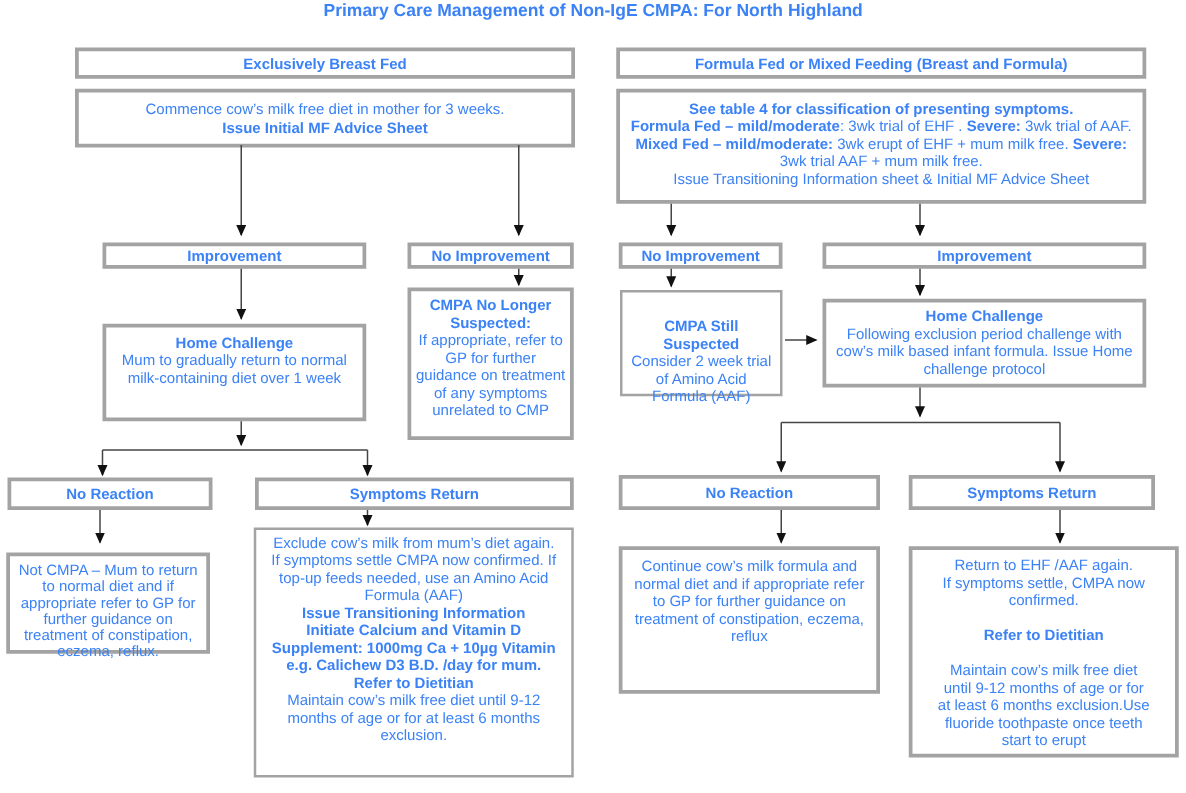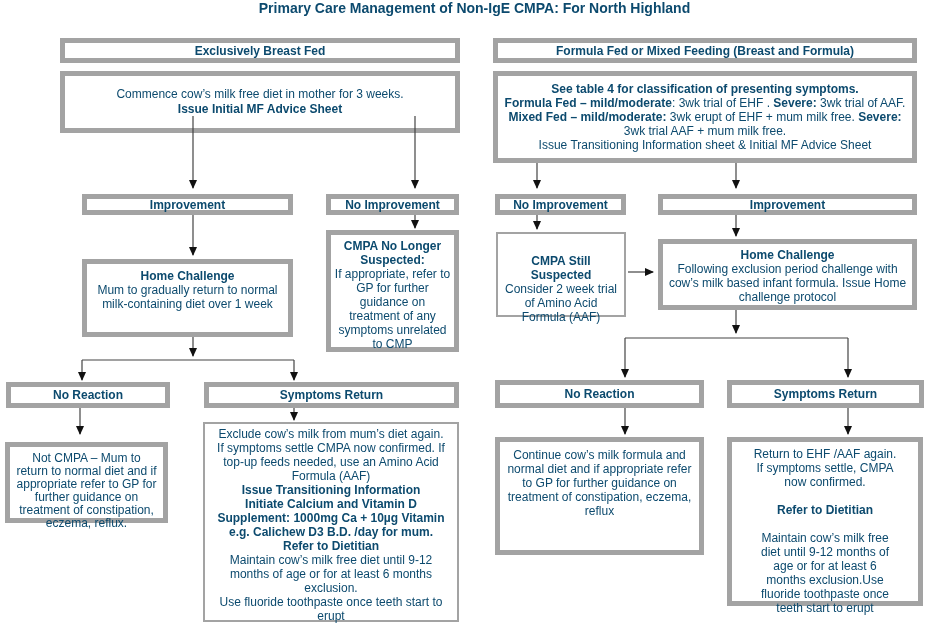--- a/index.html
+++ b/index.html
@@ -1,40 +1,40 @@
 <!DOCTYPE html>
 <html><head>
 <meta charset="utf-8">
 <style>
   html,body{margin:0;padding:0;background:#fff;}
   .canvas{position:relative;width:949px;height:634px;background:#fff;
-          font-family:"Liberation Sans","DejaVu Sans",sans-serif;font-size:12px;color:#0c4a6e;overflow:hidden;border-radius:21px;}
+          font-family:"Liberation Sans","DejaVu Sans",sans-serif;font-size:12px;color:#3b82f6;overflow:hidden;border-radius:21px;}
   .title{position:absolute;left:0;top:6;width:949px;text-align:center;font-weight:bold;font-size:14px;}
-  .box{position:absolute;box-sizing:border-box;border:5px solid #a3a3a3;background:#fff;}
+  .box{position:absolute;box-sizing:border-box;border:3px solid #a3a3a3;background:#fff;}
   .bx2{border-width:2px;}
   .cc{display:flex;flex-direction:column;align-items:center;justify-content:center;text-align:center;}
   .ct{text-align:center;}
   .b{font-weight:bold;}
   .lbl{font-weight:bold;font-size:12px;}
   .txt{line-height:14px;padding:4px 5px;}
   .txt p{margin:0;text-align:center;}
   .mt{margin-top:14px !important;}
   .arrows{position:absolute;left:0;top:0;width:949px;height:634px;pointer-events:none;}
   .nw{white-space:nowrap;}
 </style>
 </head>
 <body>
 
 <div class="canvas">
 
   <div class="title">Primary Care Management of Non-IgE CMPA: For North Highland</div>
 
   <div class="box cc lbl" style="left:60px;top:38px;width:400px;height:25px;">Exclusively Breast Fed</div>
 
-  <div class="box cc" style="left:60px;top:71px;width:400px;height:62px;line-height:15px;">
+  <div class="box cc" style="left:60px;top:71px;width:400px;height:47px;line-height:15px;">
     <div>Commence cow’s milk free diet in mother for 3 weeks.</div>
     <div class="b">Issue Initial MF Advice Sheet</div>
   </div>
 
   <div class="box cc lbl" style="left:82px;top:194px;width:211px;height:21px;">Improvement</div>
 
   <div class="box cc lbl" style="left:326px;top:194px;width:133px;height:21px;">No Improvement</div>
 
   <div class="box ct" style="left:82px;top:259px;width:211px;height:78px;line-height:14px;padding:5px 6px;">
     <div class="b">Home Challenge</div>
@@ -53,21 +53,20 @@
   <div class="box txt" style="left:5px;top:442px;width:163px;height:81px;line-height:13px;padding:5px 6px;">
     <p>Not CMPA – Mum to return to normal diet and if appropriate refer to GP for further guidance on treatment of constipation, eczema, reflux.</p>
   </div>
 
   <div class="box txt bx2" style="left:203px;top:422px;width:256px;height:200px;padding:3px 12px;">
     <p>Exclude cow’s milk from mum’s diet again. If symptoms settle CMPA now confirmed.  If top-up feeds needed, use an Amino Acid Formula (AAF)</p>
     <p class="b">Issue Transitioning Information</p>
     <p class="b">Initiate Calcium and Vitamin D Supplement: 1000mg Ca + 10µg Vitamin e.g. Calichew D3 B.D. /day for mum.</p>
     <p class="b">Refer to Dietitian</p>
     <p>Maintain cow’s milk free diet until 9-12 months of age or for at least 6 months exclusion.</p>
-    <p>Use fluoride toothpaste once teeth start to erupt</p>
   </div>
 
   <div class="box cc lbl" style="left:493px;top:38px;width:424px;height:25px;">Formula Fed or Mixed Feeding (Breast and Formula)</div>
 
   <div class="box txt" style="left:493px;top:71px;width:424px;height:92px;padding:6px 5px;">
     <p class="nw"><span style="font-weight: bold;">See table 4 for classification of presenting symptoms.</span></p>
     <p class="nw"><span style="font-weight: bold;">Formula Fed – mild/moderate</span><span>: 3wk trial of EHF . </span><span style="font-weight: bold;">Severe:</span><span> 3wk trial of AAF.</span></p>
     <p class="nw"><span style="font-weight: bold;">Mixed Fed – mild/moderate:</span><span> 3wk erupt of EHF  + mum milk free. </span><span style="font-weight: bold;">Severe:</span></p>
     <p class="nw"><span>3wk trial AAF  + mum milk free.</span></p>
     <p class="nw"><span style="font-weight: normal;">Issue Transitioning Information sheet &amp; Initial MF Advice Sheet</span></p>
@@ -88,21 +87,21 @@
   </div>
 
   <div class="box cc lbl" style="left:495px;top:380px;width:209px;height:28px;">No Reaction</div>
 
   <div class="box cc lbl" style="left:727px;top:380px;width:197px;height:28px;">Symptoms Return</div>
 
   <div class="box txt" style="left:495px;top:437px;width:209px;height:118px;padding:6px 6px;">
     <p>Continue cow’s milk formula and normal diet and if appropriate refer to GP for further guidance on treatment of constipation, eczema, reflux</p>
   </div>
 
-  <div class="box txt" style="left:727px;top:437px;width:196px;height:169px;padding:5px 20px;">
+  <div class="box txt" style="left:727px;top:437px;width:216px;height:169px;padding:5px 20px;">
     <p>Return to EHF /AAF again.</p>
     <p>If symptoms settle, CMPA now confirmed.</p>
     <p class="b mt">Refer to Dietitian</p>
     <p class="mt">Maintain cow’s milk free diet until 9-12 months of age or for at least 6 months exclusion.Use fluoride toothpaste once teeth start to erupt</p>
   </div>
 
   <svg class="arrows" viewBox="0 0 949 634" xmlns="http://www.w3.org/2000/svg">
     <defs>
       <marker id="ah" markerUnits="userSpaceOnUse" markerWidth="10" markerHeight="9" refX="8" refY="4" orient="auto">
         <path d="M0,0 L9,4 L0,8 Z" fill="#111"></path>

